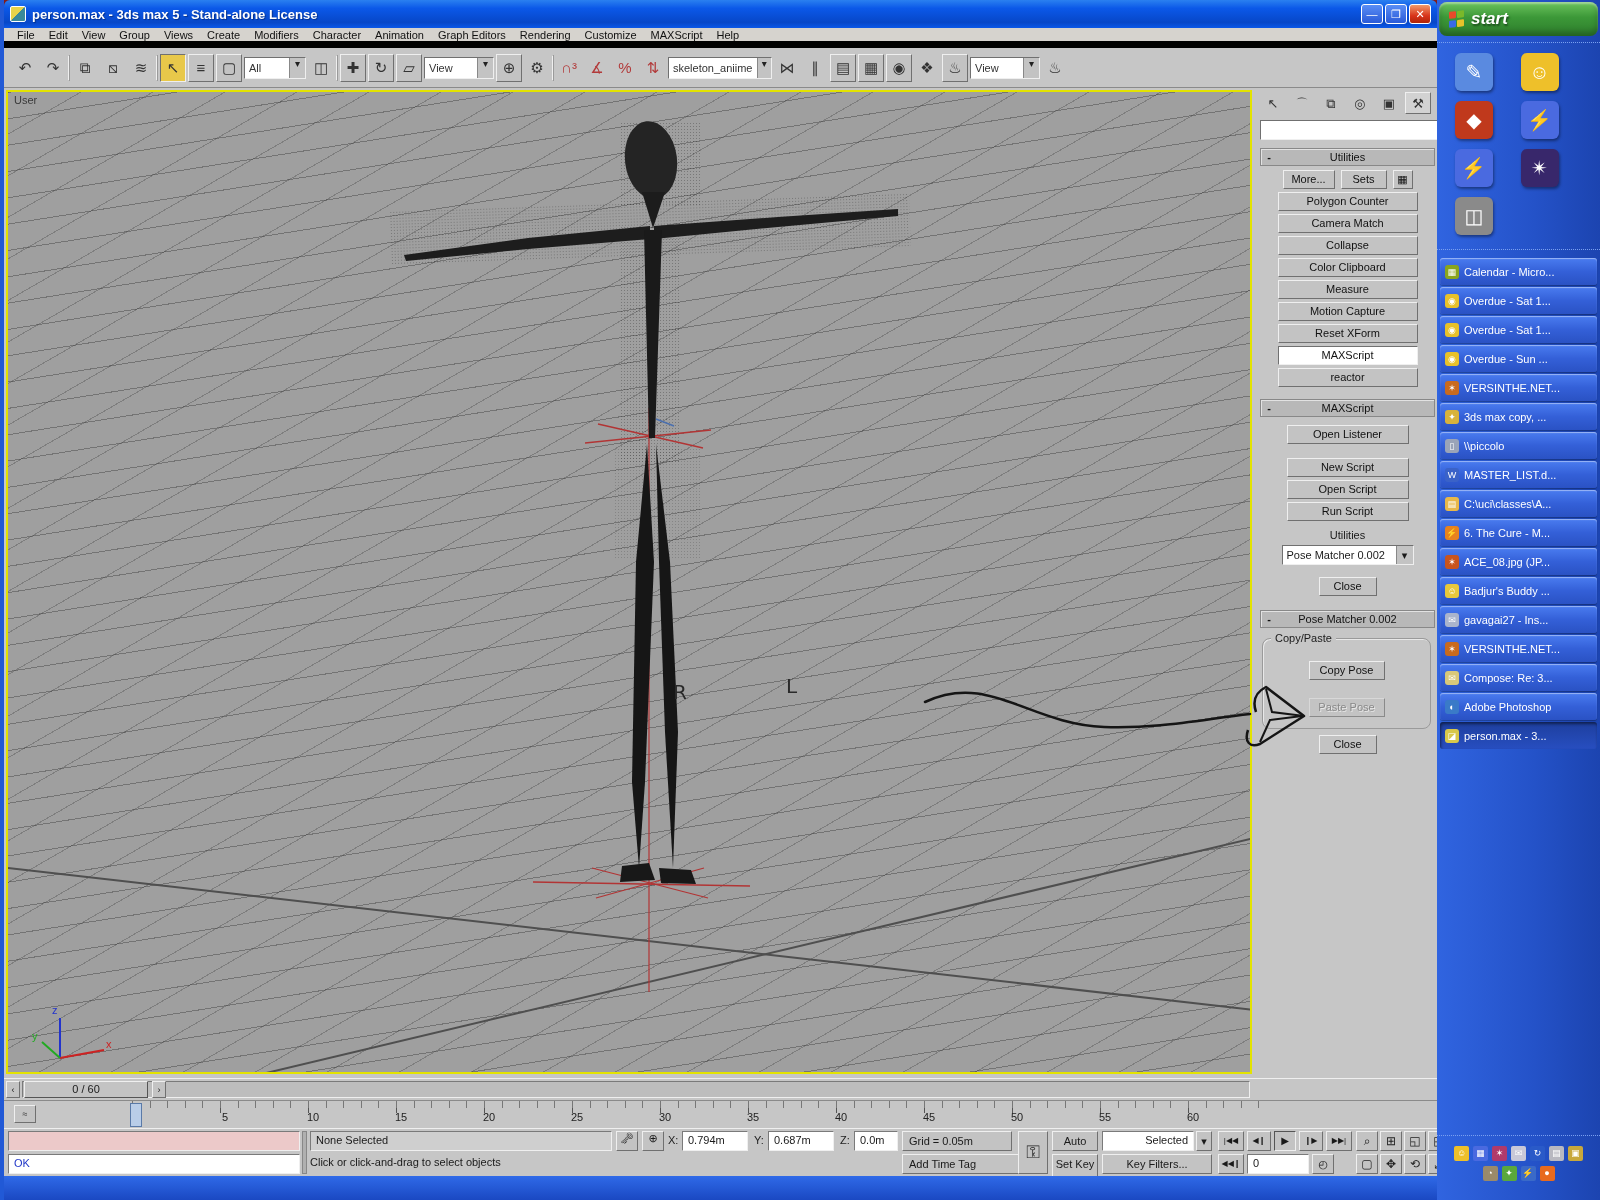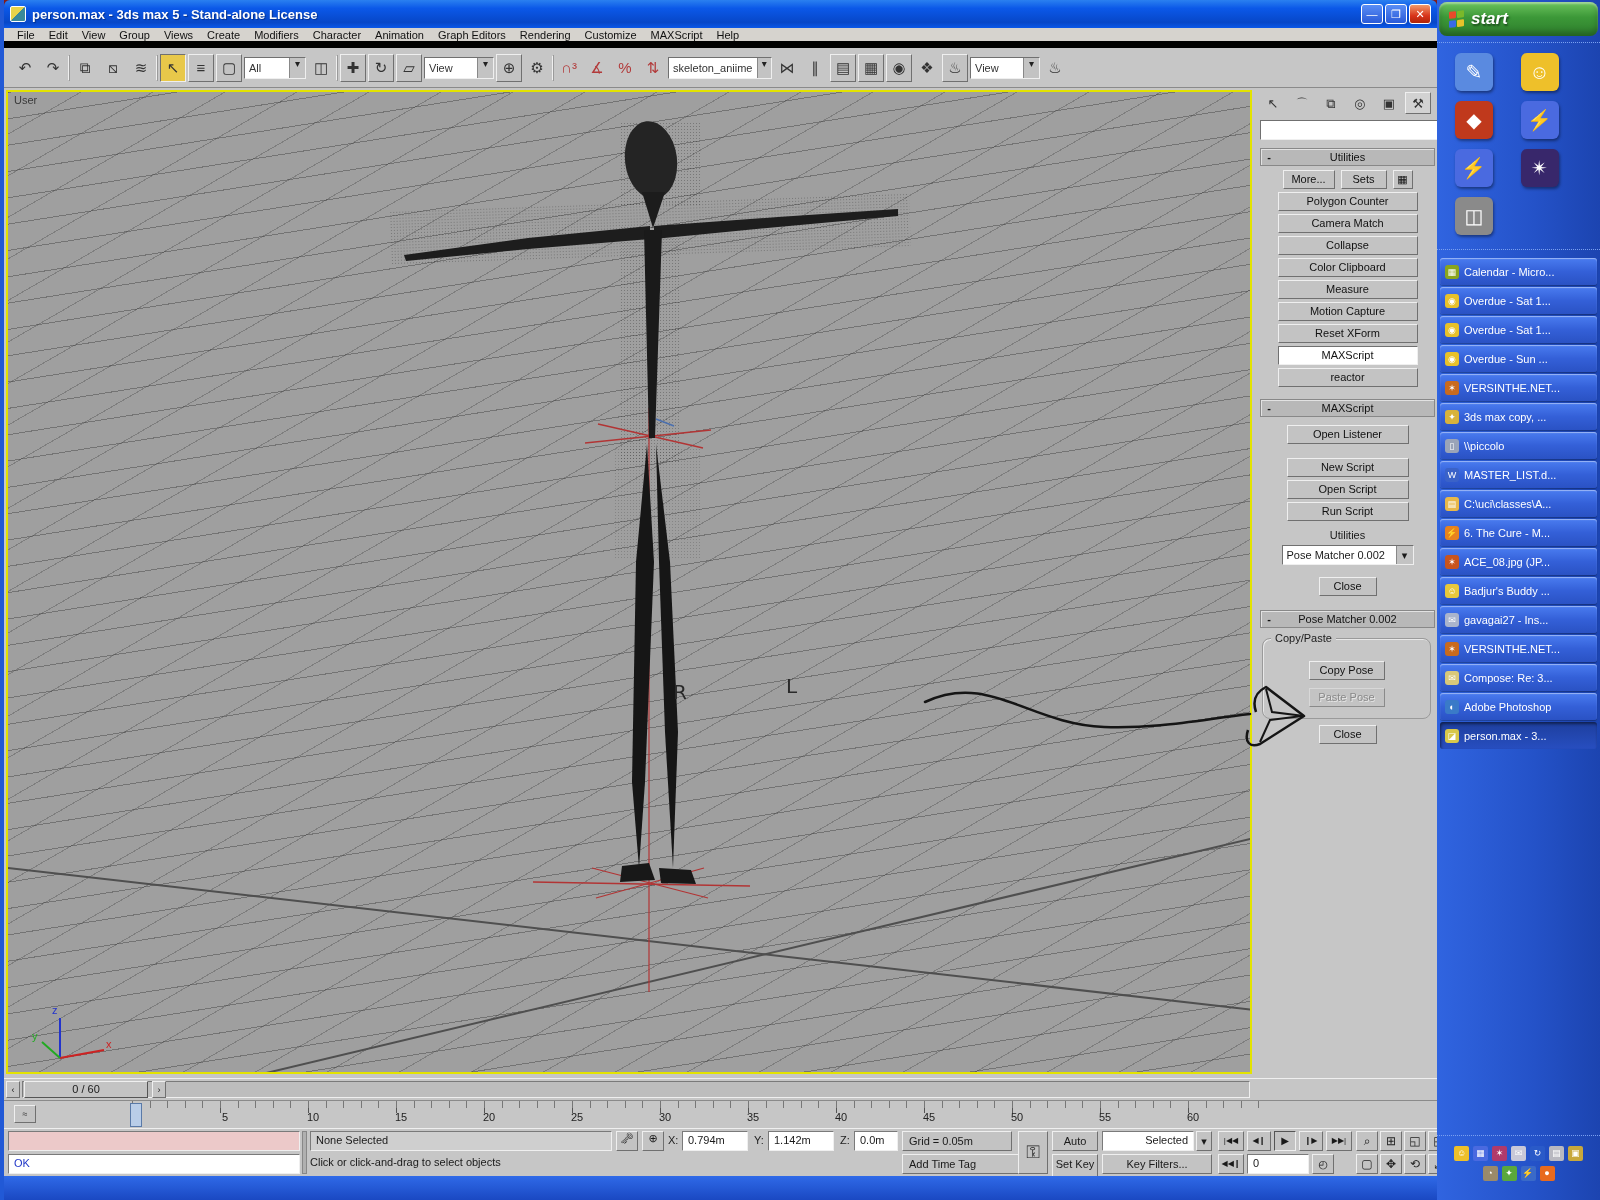--- a/index.html
+++ b/index.html
@@ -287,21 +287,21 @@
         </div>
         <span class="pbtn" style="width:58px;margin-top:12px;">Close</span>
 
         <div class="rollout-hdr" style="margin-top:14px;">
           <span class="minus">-</span>
           <span class="rtitle">Pose Matcher 0.002</span>
         </div>
         <div class="groupbox">
           <span class="legend">Copy/Paste</span>
           <span class="pbtn" style="width:76px;">Copy Pose</span>
-          <span class="pbtn disabled" style="width:76px;margin-top:8px;">Paste Pose</span>
+          <span class="pbtn disabled" style="width:76px;margin-top:18px;">Paste Pose</span>
         </div>
         <span class="pbtn" style="width:58px;">Close</span>
       </div>
     </div>
 
     <div id="timeslider">
       <span class="ts-arrow" style="left:2px;">‹</span>
       <div id="ts-track"></div>
       <div id="ts-thumb">0 / 60</div>
       <span class="ts-arrow" style="left:148px;">›</span>
@@ -336,21 +336,21 @@
 
       <div class="cell sunken-g" style="left:306px;top:2px;width:302px;height:20px;">None Selected</div>
       <div class="cell" style="left:306px;top:27px;width:588px;height:18px;">Click or click-and-drag to select objects</div>
 
       <div class="cell flatbtn" style="left:612px;top:2px;width:22px;height:20px;">🗝</div>
       <div class="cell flatbtn" style="left:638px;top:2px;width:22px;height:20px;">⊕</div>
 
       <span class="axis-label" style="left:664px;">X:</span>
       <div class="cell sunken-w" style="left:678px;top:2px;width:66px;height:20px;">0.794m</div>
       <span class="axis-label" style="left:750px;">Y:</span>
-      <div class="cell sunken-w" style="left:764px;top:2px;width:66px;height:20px;">1.142m</div>
+      <div class="cell sunken-w" style="left:764px;top:2px;width:66px;height:20px;">0.687m</div>
       <span class="axis-label" style="left:836px;">Z:</span>
       <div class="cell sunken-w" style="left:850px;top:2px;width:44px;height:20px;">0.0m</div>
 
       <div class="cell flatbtn" style="left:898px;top:2px;width:110px;height:20px;line-height:18px;text-align:left;padding-left:6px;">Grid = 0.05m</div>
       <div class="cell flatbtn" style="left:898px;top:25px;width:126px;height:20px;line-height:18px;text-align:left;padding-left:6px;">Add Time Tag</div>
 
       <div class="cell flatbtn" style="left:1014px;top:2px;width:30px;height:43px;font-size:18px;line-height:40px;">⚿</div>
 
       <div class="cell flatbtn" style="left:1048px;top:2px;width:46px;height:20px;line-height:18px;">Auto Key</div>
       <div class="cell flatbtn" style="left:1048px;top:25px;width:46px;height:24px;line-height:18px;">Set Key</div>

